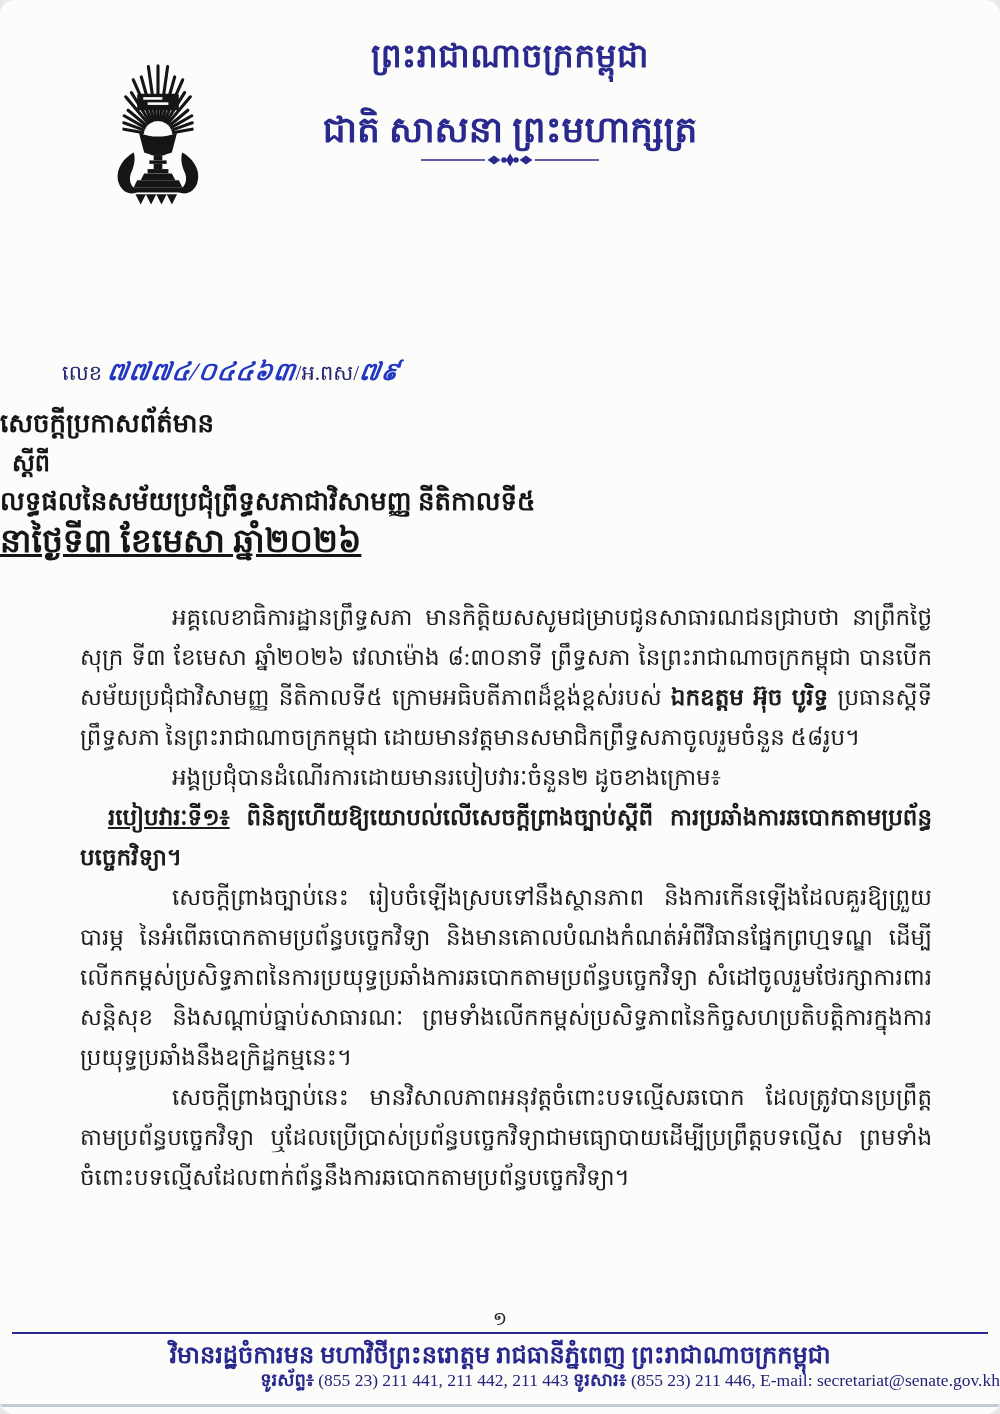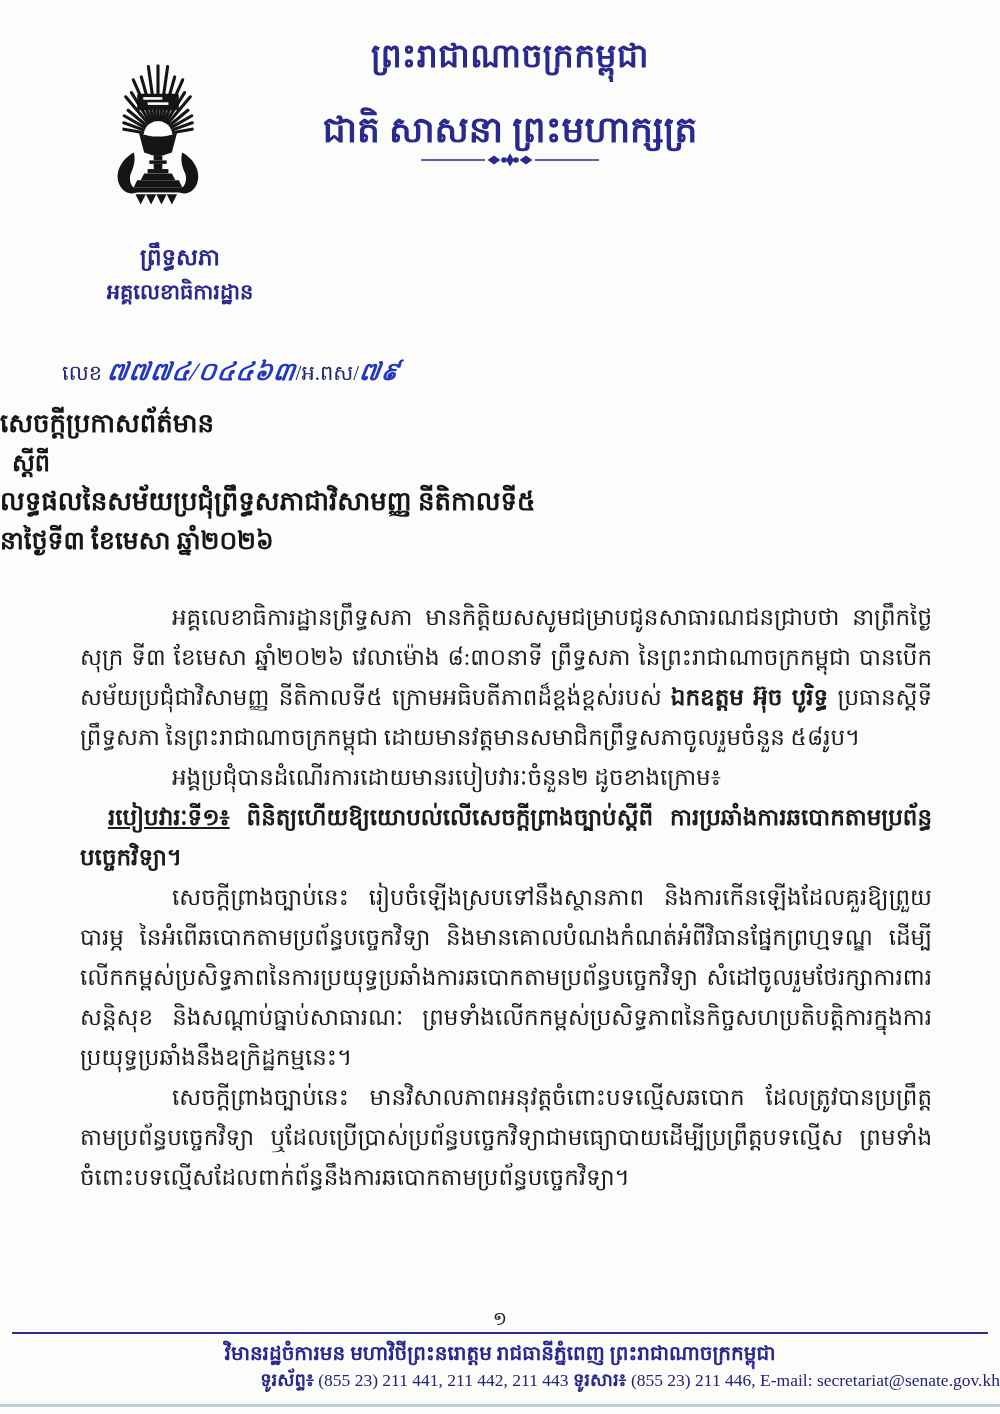--- a/index.html
+++ b/index.html
@@ -1,50 +1,51 @@
 <!DOCTYPE html>
 <html><head>
 <meta charset="utf-8">
 <style>
   html,body{margin:0;padding:0;background:#e8e8e6;}
   .page{
     position:relative;width:1000px;height:1414px;margin:0 auto;
     background:#fcfcfa;overflow:hidden;
     font-family:"Liberation Serif","DejaVu Sans",sans-serif;
     color:#1c1c1c;
+    border-radius:14px;
   }
   
   .kingdom{position:absolute;left:160px;right:140px;top:36px;text-align:center;}
   .kingdom-line1{font-size:33px;font-weight:700;color:#2a2a8e;line-height:40px;letter-spacing:.5px;}
   .kingdom-line2{font-size:36px;font-weight:700;color:#2a2a8e;line-height:38px;margin-top:35px;}
   .divider{margin-top:4px;}
   .emblem{position:absolute;left:106px;top:44px;width:104px;height:186px;}
   .org{position:absolute;left:28px;top:240px;width:304px;text-align:center;color:#2a2a8e;}
   .org-name{font-size:23px;font-weight:700;line-height:36px;}
   .org-dept{font-size:21px;font-weight:700;line-height:32px;}
   
   .refline{position:absolute;left:62px;top:356px;font-size:21px;color:#23236f;white-space:nowrap;}
   .hand{color:#2437c2;font-style:italic;font-weight:600;font-size:25px;letter-spacing:1px;transform:skewX(-8deg);display:inline-block;}
   
   .titleblock{position:absolute;left:0;right:0;top:404px;font-weight:700;color:#161616;}
   .titleblock .t1{font-size:26px;line-height:40px;}
   .titleblock .t2{font-size:24px;line-height:38px;padding-left:12px;}
   .titleblock .t3{font-size:26px;line-height:40px;}
-  .titleblock .t4{font-size:25px;line-height:38px;}
+  .titleblock .t4{font-size:33px;line-height:38px;text-decoration:underline;}
   
   .body{position:absolute;left:80px;right:68px;top:598px;font-size:23px;line-height:40px;text-align:justify;}
   .body p{margin:0;}
   .indent{text-indent:92px;}
   .p1{margin-bottom:14px;}
   .agenda{font-weight:700;margin-left:64px;text-indent:28px;}
   .p5{margin-top:22px;}
   
   .pagenum{position:absolute;left:0;right:0;top:1306px;text-align:center;font-size:19px;color:#222;}
   .foot-rule{position:absolute;left:12px;right:12px;top:1332px;border-top:2px solid #2a2a8e;}
-  .foot-addr{position:absolute;left:0;right:0;top:1340px;text-align:center;color:#28288e;font-size:20px;font-weight:700;}
+  .foot-addr{position:absolute;left:0;right:0;top:1340px;text-align:center;color:#28288e;font-size:24px;font-weight:700;}
   .foot-contact{position:absolute;left:0;right:0;top:1368px;text-align:right;color:#28288e;font-size:17.5px;}
   .foot-contact .lbl{font-weight:700;font-size:18px;}
   .foot-contact .num{font-family:"Liberation Serif",serif;color:#23237a;}
   .scan-edge{position:absolute;left:0;right:0;top:1404px;height:3px;background:#9fb4c8;opacity:.65;}
   .u{text-decoration:underline;}
 </style>
 </head>
 <body>
 
 <div class="page">
@@ -103,24 +104,20 @@
           <path d="M74,7 l5,-3.5 5,3.5 -5,3.5 Z"></path>
           <circle cx="89" cy="7" r="2"></circle>
           <path d="M95,2 l3,5 -3,5 -3,-5 Z"></path>
           <circle cx="101" cy="7" r="2"></circle>
           <path d="M106,7 l5,-3.5 5,3.5 -5,3.5 Z"></path>
         </g>
       </svg>
     </div>
   </div>
 
-  <div class="org">
-    <div class="org-name">ព្រឹទ្ធសភា</div>
-    <div class="org-dept">អគ្គលេខាធិការដ្ឋាន</div>
-  </div>
 
   <div class="refline">
     <span>លេខ</span>
     <span class="hand">៧៧៧៤/០៤៤៦៣</span><span>/អ.ពស/</span><span class="hand">៧៩</span>
   </div>
 
   <div class="titleblock">
     <div class="t1">សេចក្តីប្រកាសព័ត៌មាន</div>
     <div class="t2">ស្តីពី</div>
     <div class="t3">លទ្ធផលនៃសម័យប្រជុំព្រឹទ្ធសភាជាវិសាមញ្ញ នីតិកាលទី៥</div>

